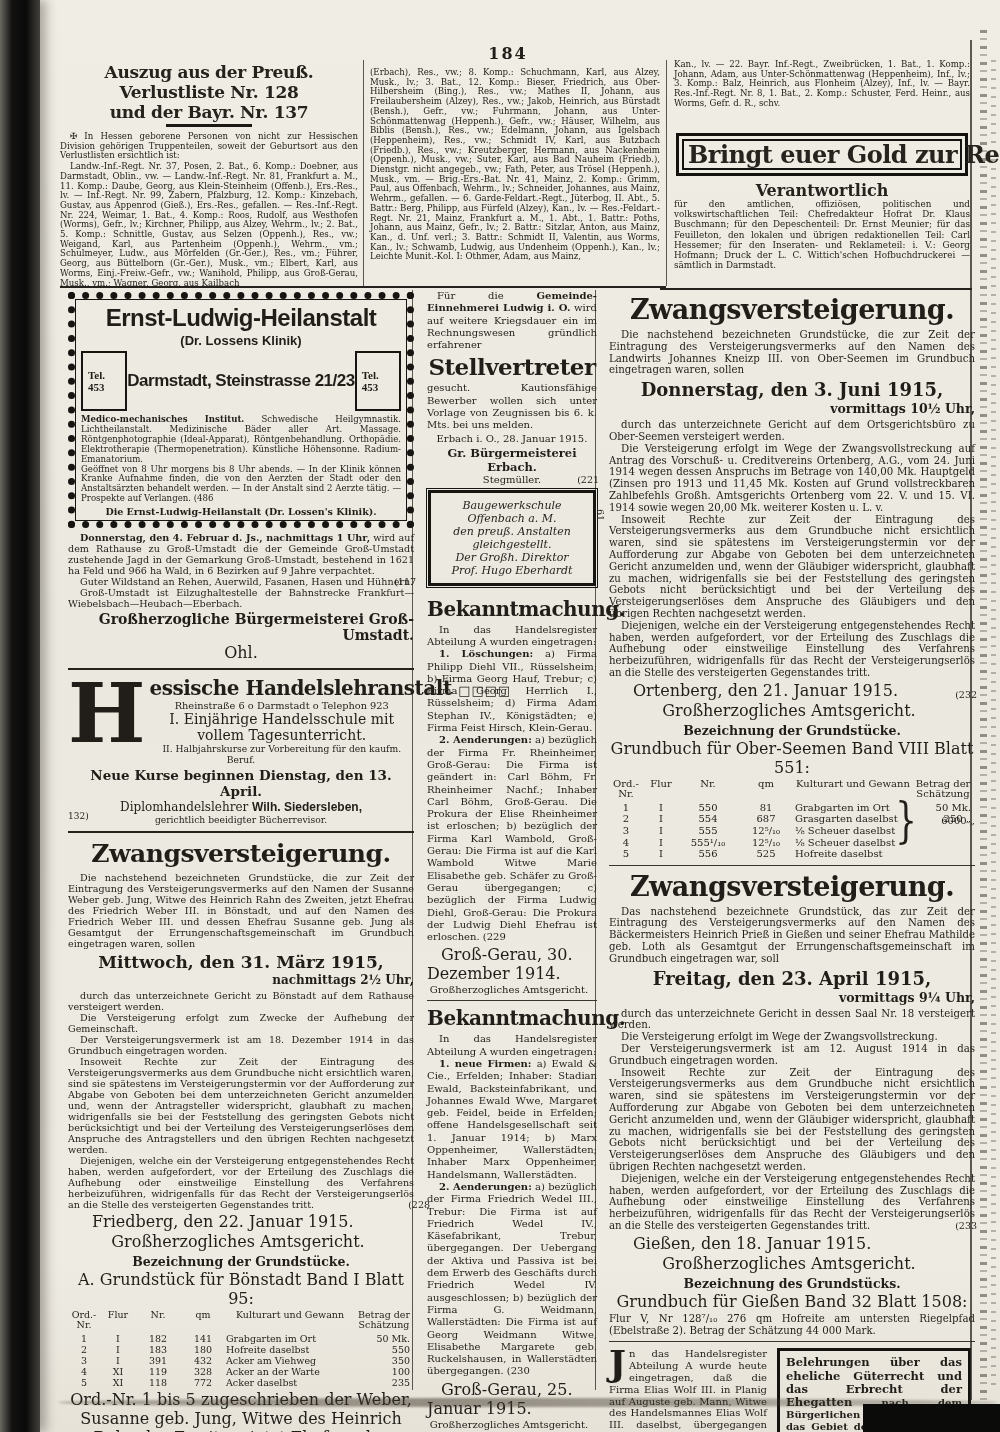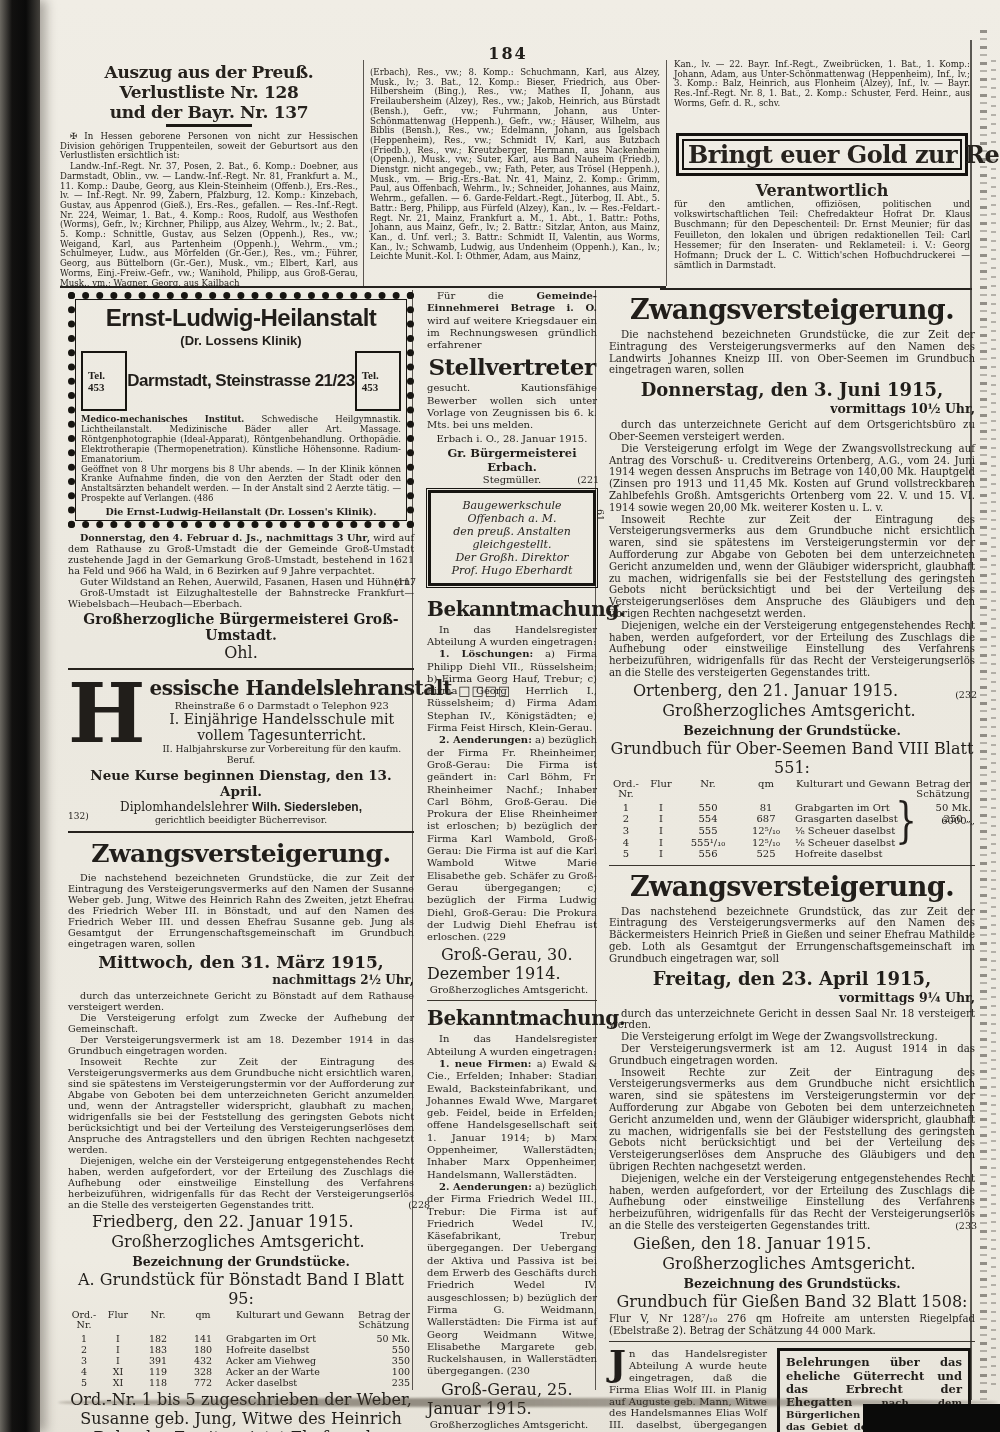--- a/index.html
+++ b/index.html
@@ -71,21 +71,21 @@
   
   .heilbox{border:7px dotted #171511;box-shadow:inset 0 0 0 1px #171511;padding:5px 6px 4px;margin-bottom:4px;}
   .heil-name{font-family:"Liberation Sans",sans-serif;font-weight:bold;font-size:24px;text-align:center;margin:0;letter-spacing:-.5px;white-space:nowrap;}
   .heil-sub{font-family:"Liberation Sans",sans-serif;font-weight:bold;font-size:13px;text-align:center;margin:1px 0 3px;}
   .telrow{display:flex;align-items:center;justify-content:space-between;margin:0 0 4px;}
   .telbox{border:2px solid #171511;font-weight:bold;font-size:11px;padding:16px 5px;font-family:"Liberation Serif",serif;}
   .heil-addr{font-family:"Liberation Sans",sans-serif;font-weight:bold;font-size:17px;white-space:nowrap;letter-spacing:-.5px;}
   .heil-body{font-size:8.6px;line-height:9.9px;text-align:justify;margin:0;}
   .heil-foot{font-size:9.5px;font-weight:bold;text-align:center;margin:2px 0 0;}
   .jagd-title{font-size:25px;margin:2px 0 4px;}
-  .lc .sig{font-weight:bold;text-align:center;font-size:14px;margin:2px 0 0;}
+  .lc .sig{font-weight:bold;text-align:right;font-size:14px;margin:2px 0 0;}
   .signer{text-align:center;margin:0;}
   .schule{position:relative;min-height:98px;padding-left:0;}
   .schule-H{float:left;font-size:82px;line-height:70px;font-weight:bold;margin:2px 4px 0 0;font-family:"DejaVu Serif",serif;}
   .schule-title{font-size:20px;font-weight:bold;margin:0;text-align:left;letter-spacing:-.5px;white-space:nowrap;}
   .schule-sq{font-size:13px;letter-spacing:1px;}
   .schule-line{margin:0;text-align:center;font-size:9.8px;}
   .schule-kurse{font-weight:bold;font-size:13.5px;text-align:center;margin:2px 0 1px;}
   .schule-lehrer{text-align:center;font-size:12px;margin:0;}
   .schule-lehrer b{font-family:"Liberation Sans",sans-serif;}
   .schule-marker{position:absolute;left:0;bottom:4px;font-size:9px;}
@@ -157,21 +157,21 @@
       <div class="telrow">
         <span class="telbox">Tel. 453</span>
         <span class="heil-addr">Darmstadt, Steinstrasse 21/23</span>
         <span class="telbox">Tel. 453</span>
       </div>
       <p class="heil-body"><b>Medico-mechanisches Institut.</b><span> Schwedische Heilgymnastik. Lichtheilanstalt. Medizinische Bäder aller Art. Massage. Röntgenphotographie (Ideal-Apparat), Röntgenbehandlung. Orthopädie. Elektrotherapie (Thermopenetration). Künstliche Höhensonne. Radium-Emanatorium.</span></p>
       <p class="heil-body">Geöffnet von 8 Uhr morgens bis 8 Uhr abends. — In der Klinik können Kranke Aufnahme finden, die von den Aerzten der Stadt oder den Anstaltsärzten behandelt werden. — In der Anstalt sind 2 Aerzte tätig. — Prospekte auf Verlangen. (486</p>
       <p class="heil-foot">Die Ernst-Ludwig-Heilanstalt (Dr. Lossen's Klinik).</p>
     </div>
 
-    <p class="p"><b>Donnerstag, den 4. Februar d. Js., nachmittags 3 Uhr,</b><span> wird auf dem Rathause zu Groß-Umstadt die der Gemeinde Groß-Umstadt zustehende Jagd in der Gemarkung Groß-Umstadt, bestehend in 1621 ha Feld und 966 ha Wald, in 6 Bezirken auf 9 Jahre verpachtet.</span></p>
+    <p class="p"><b>Donnerstag, den 4. Februar d. Js., nachmittags 1 Uhr,</b><span> wird auf dem Rathause zu Groß-Umstadt die der Gemeinde Groß-Umstadt zustehende Jagd in der Gemarkung Groß-Umstadt, bestehend in 1621 ha Feld und 966 ha Wald, in 6 Bezirken auf 9 Jahre verpachtet.</span></p>
     <p class="p"><span>Guter Wildstand an Rehen, Auerwild, Fasanen, Hasen und Hühnern.</span><span class="mk">(117</span></p>
     <p class="p">Groß-Umstadt ist Eilzughaltestelle der Bahnstrecke Frankfurt—Wiebelsbach—Heubach—Eberbach.</p>
     <p class="sig">Großherzogliche Bürgermeisterei Groß-Umstadt.</p>
     <p class="signer">Ohl.</p>
 
     <div class="sep"></div>
 
     <div class="schule">
       <span class="schule-H">H</span>
       <p class="schule-title"><span>essische Handelslehranstalt</span> <span class="schule-sq">□□□□</span></p>
@@ -241,21 +241,21 @@
       </div>
 
       <p class="subhead" style="margin-top:2px;">Ord.-Nr. 1 bis 5 zugeschrieben der Weber, Susanne geb. Jung, Witwe des Heinrich Rahn des Zweiten, jetzt Ehefrau des Friedrich Weber des Dritten in Bönstadt.</p>
 
     </div>
   </div>
 
   <div class="midcol mc">
 
     <div>
-      <p class="p" style="text-indent:10px;"><span>Für die </span><b>Gemeinde-Einnehmerei Betrage i. O.</b><span> wird auf weitere Kriegsdauer ein im Rechnungswesen gründlich erfahrener</span></p>
+      <p class="p" style="text-indent:10px;"><span>Für die </span><b>Gemeinde-Einnehmerei Ludwig i. O.</b><span> wird auf weitere Kriegsdauer ein im Rechnungswesen gründlich erfahrener</span></p>
       <p class="hl stell-big">Stellvertreter</p>
       <p class="p" style="text-indent:0;">gesucht. Kautionsfähige Bewerber wollen sich unter Vorlage von Zeugnissen bis 6. k. Mts. bei uns melden.</p>
       <p class="subhead" style="font-size:10px;margin-top:1px;">Erbach i. O., 28. Januar 1915.</p>
       <p class="sig">Gr. Bürgermeisterei Erbach.</p>
       <div class="sigrow" style="font-size:10px;"><span>Stegmüller.</span><span class="mk">(221</span></div>
     </div>
 
     <div class="baubox">
       <div>Baugewerkschule Offenbach a. M.</div>
       <div>den preuß. Anstalten gleichgestellt.</div>

